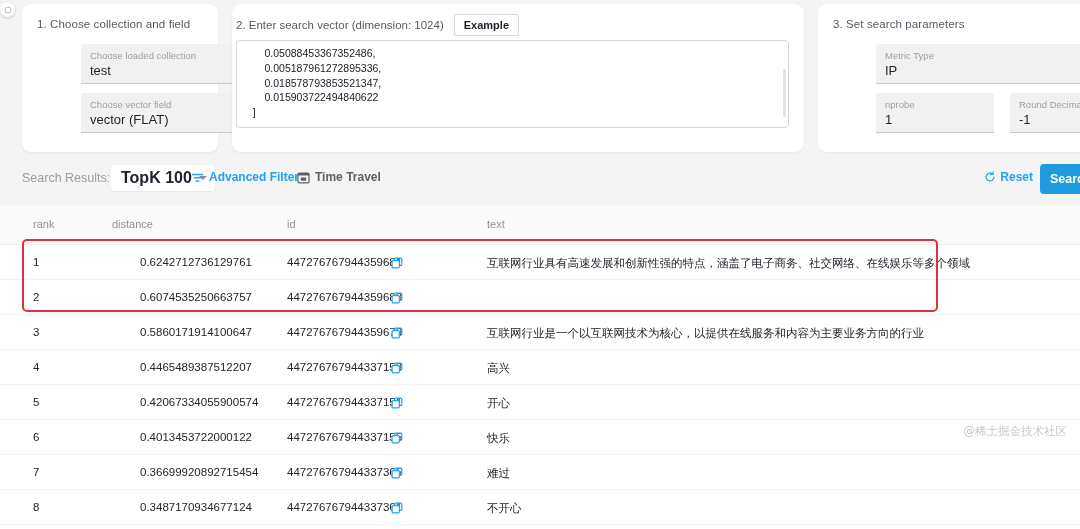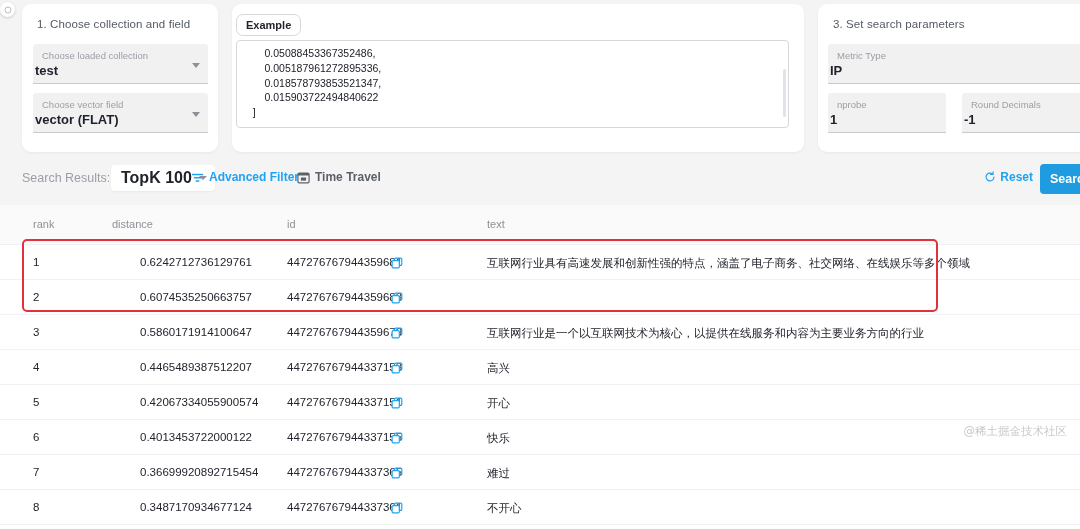--- a/index.html
+++ b/index.html
@@ -28,46 +28,47 @@
     font-size: 11.5px; color: #555a63; letter-spacing: .1px;
     white-space: nowrap;
   }
 
   
   .mfield {
     position: absolute;
     background: #f1f1f2;
     border-bottom: 1px solid #c9cace;
     border-radius: 3px 3px 0 0;
+    margin-left: 48px;
   }
   .mfield .lbl {
     position: absolute; left: 9px; top: 6px;
     font-size: 9.5px; color: #9b9ea5; white-space: nowrap;
   }
   .mfield .val {
-    position: absolute; left: 2px; top: 19px;
-    font-size: 13px; color: #1e2129; white-space: nowrap; font-weight: bold;
+    position: absolute; left: 9px; top: 19px;
+    font-size: 13px; color: #1e2129; white-space: nowrap;
   }
   .caret {
     position: absolute; right: 8px; top: 19px;
     width: 0; height: 0;
     border-left: 4.5px solid transparent;
     border-right: 4.5px solid transparent;
     border-top: 5px solid #8d9098;
   }
 
   
   .f-collection { left: 33px; top: 44px;  width: 175px; height: 40px; }
   .f-vecfield   { left: 33px; top: 93px;  width: 175px; height: 40px; }
 
   
   .p2-head { position: absolute; left: 236px; top: 14px; display: flex; align-items: center; gap: 10px; }
   .p2-head .t { font-size: 11.5px; color: #555a63; white-space: nowrap; }
   .example-btn {
-    background: #ffffff; border: 1px solid #d7d8dc; border-radius: 7px;
+    background: #ffffff; border: 1px solid #d7d8dc; border-radius: 2px;
     padding: 4px 9px; font-size: 11px; font-weight: bold; color: #1e2129;
     cursor: pointer; line-height: 1.1;
   }
   .vec-box {
     position: absolute; left: 236px; top: 40px; width: 553px; height: 88px;
     background: #ffffff; border: 1px solid #d7d8dc; border-radius: 4px;
     overflow: hidden;
   }
   .vec-text {
     position: absolute; left: 10px; top: 5px; right: 8px;
@@ -188,20 +189,21 @@
       <span class="caret"></span>
     </div>
     <div class="mfield f-vecfield">
       <span class="lbl">Choose vector field</span>
       <span class="val">vector (FLAT)</span>
       <span class="caret"></span>
     </div>
 
     <div class="panel panel-2"></div>
     <div class="p2-head">
+      <span class="t">2. Enter search vector (dimension: 1024)</span>
       <button class="example-btn">Example</button>
     </div>
     <div class="vec-box">
       <div class="vec-text">      0.05088453367352486,
       0.005187961272895336,
       0.018578793853521347,
       0.015903722494840622
   ]</div>
       <div class="vec-scroll"></div>
     </div>

